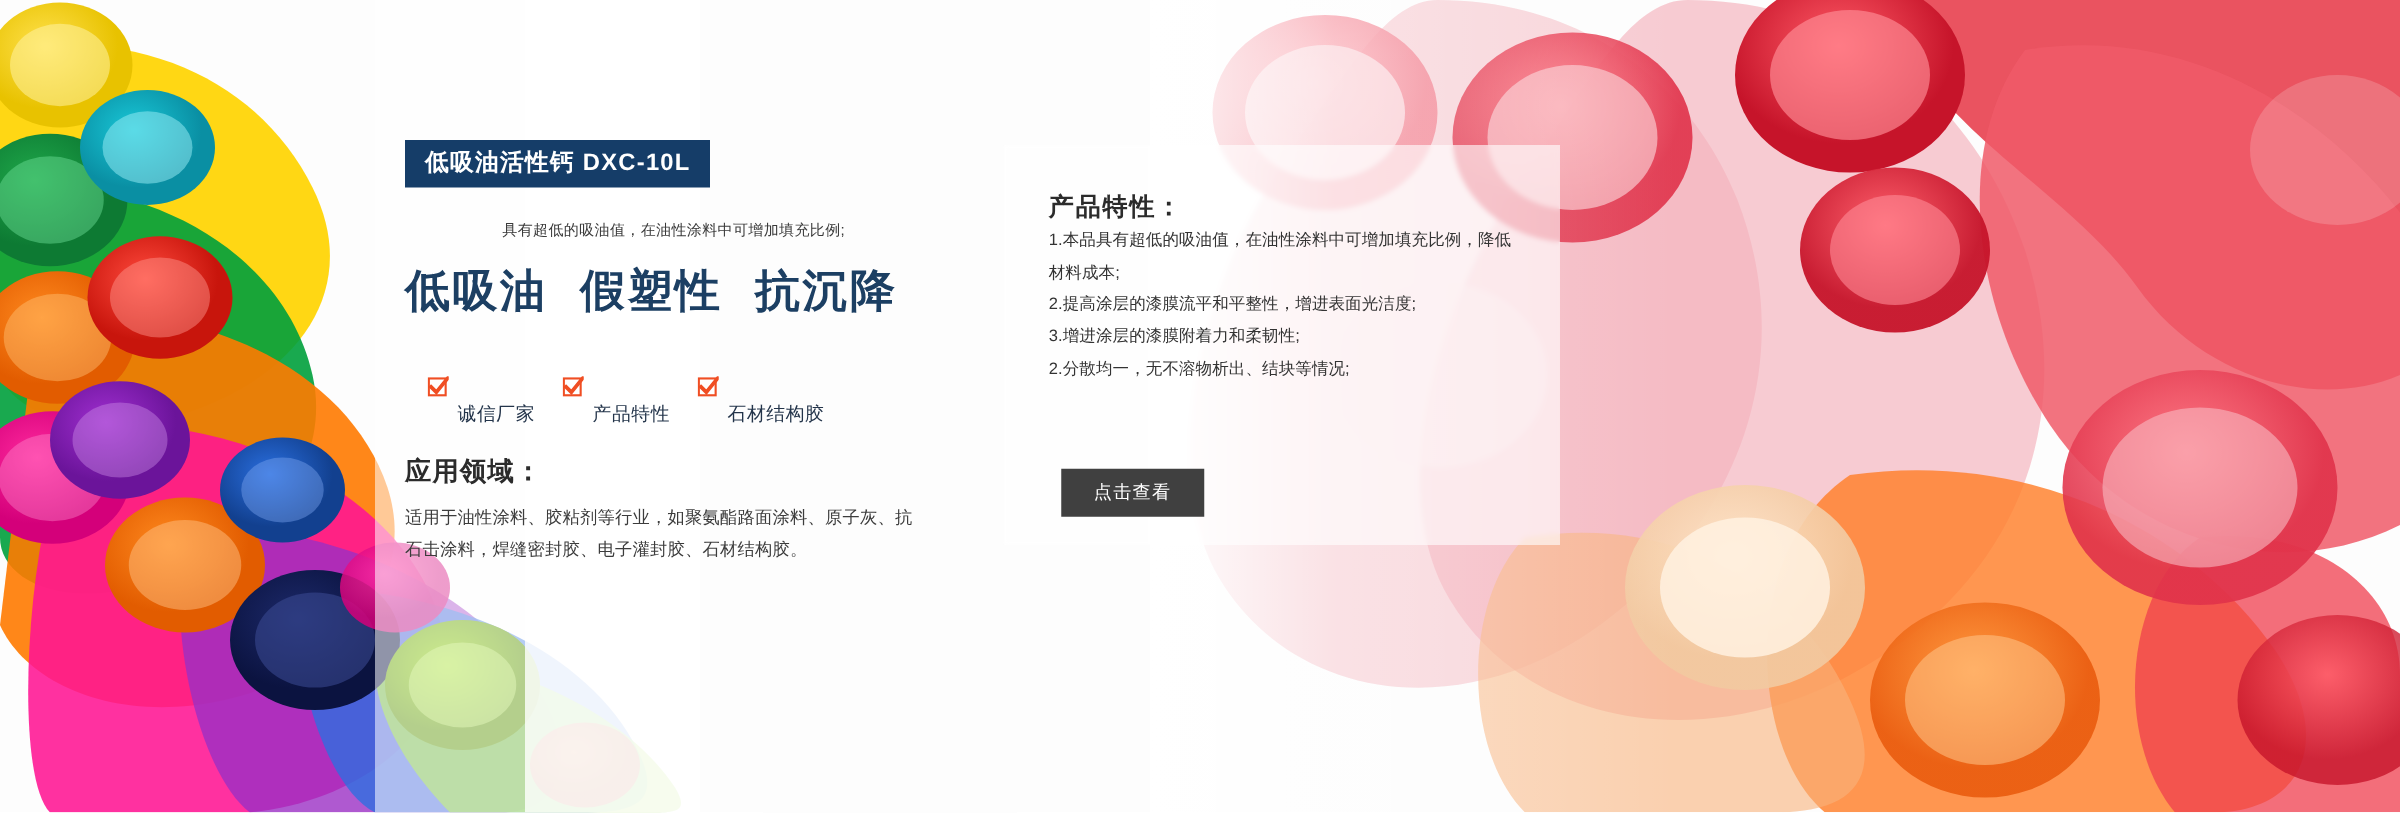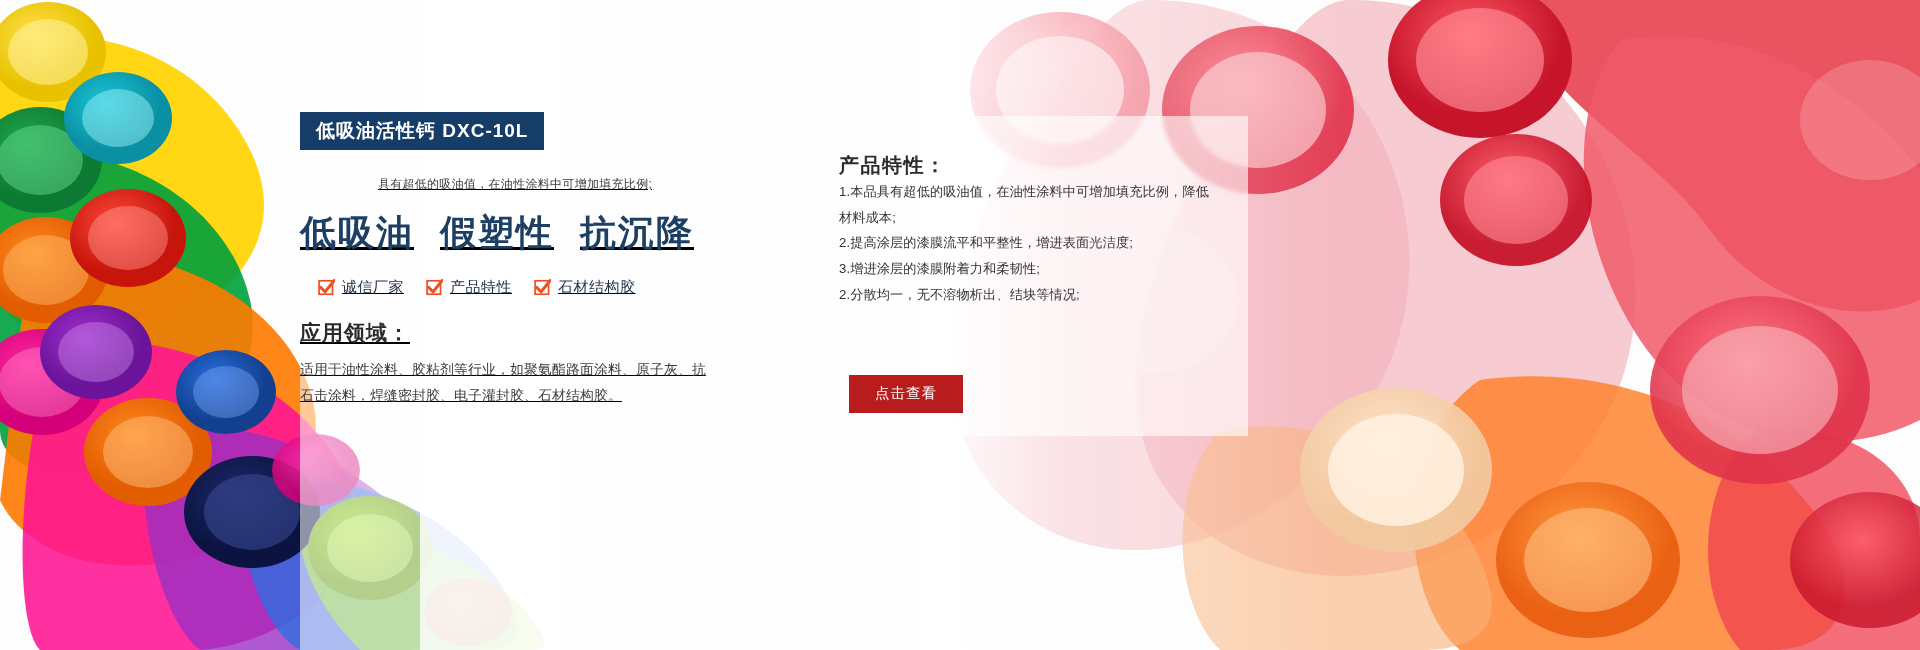--- a/index.html
+++ b/index.html
@@ -18,23 +18,22 @@
 
   
   .art-left { position: absolute; left: 0; top: 0; width: 560px; height: 650px; overflow: hidden; }
 
   
   .art-right { position: absolute; right: 0; top: 0; width: 1000px; height: 650px; overflow: hidden; }
 
   
   .left-col {
     position: absolute;
-    left: 300px; top: 112px;
+    left: 324px; top: 112px;
     width: 430px;
-    text-decoration: underline;
   }
   .title-badge {
     display: inline-block;
     background: #153d68;
     color: #ffffff;
     font-size: 19px;
     font-weight: bold;
     letter-spacing: 1px;
     padding: 9px 16px 10px 16px;
     line-height: 1;
@@ -62,21 +61,21 @@
 
   .badges {
     margin-top: 20px;
     margin-left: 18px;
     display: flex;
     align-items: center;
     gap: 22px;
   }
   .badge { display: flex; align-items: center; gap: 7px; white-space: nowrap; }
   .chk { width: 17px; height: 17px; flex: 0 0 17px; display: block; }
-  .badge-label { font-size: 15px; color: #23344a; letter-spacing: 0.5px; }
+  .badge-label { font-size: 15px; color: #23344a; letter-spacing: 0.5px; margin-top: 44px; }
 
   .section-title {
     margin-top: 22px;
     font-size: 21px;
     font-weight: bold;
     color: #2b2b2b;
     letter-spacing: 1px;
   }
   .body-text {
     margin-top: 10px;
@@ -103,21 +102,21 @@
   .panel-list {
     font-size: 13.2px;
     line-height: 1.95;
     color: #333333;
     letter-spacing: 0.1px;
   }
   .panel-list li { list-style: none; }
   .cta {
     position: absolute;
     left: 849px; top: 375px;
-    background: #b91c1c;
+    background: #404040;
     color: #ffffff;
     font-size: 14.5px;
     letter-spacing: 1px;
     padding: 9px 26px 10px 26px;
     border: none;
     cursor: pointer;
     font-family: "Liberation Sans", "DejaVu Sans", sans-serif;
   }
 </style>
 </head>

